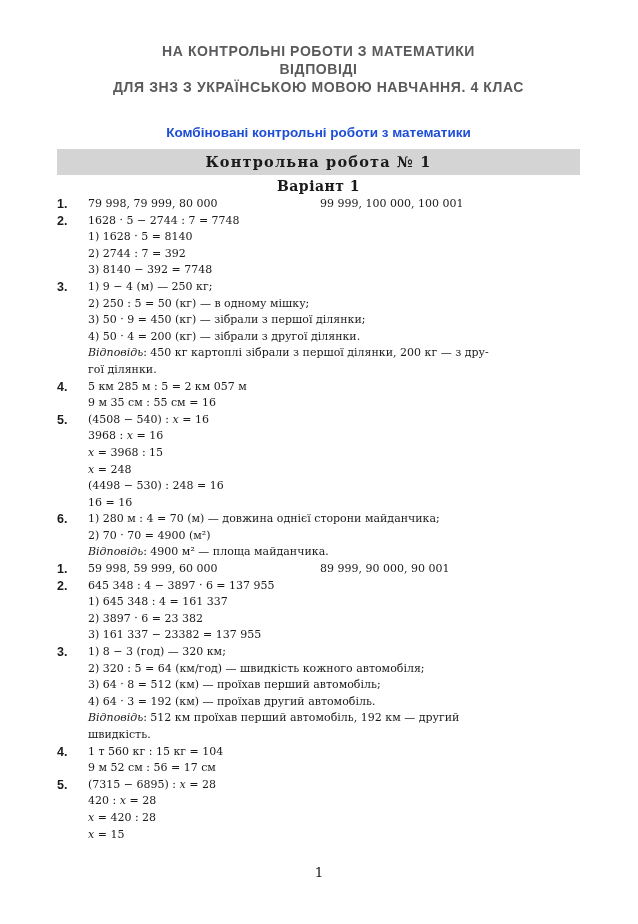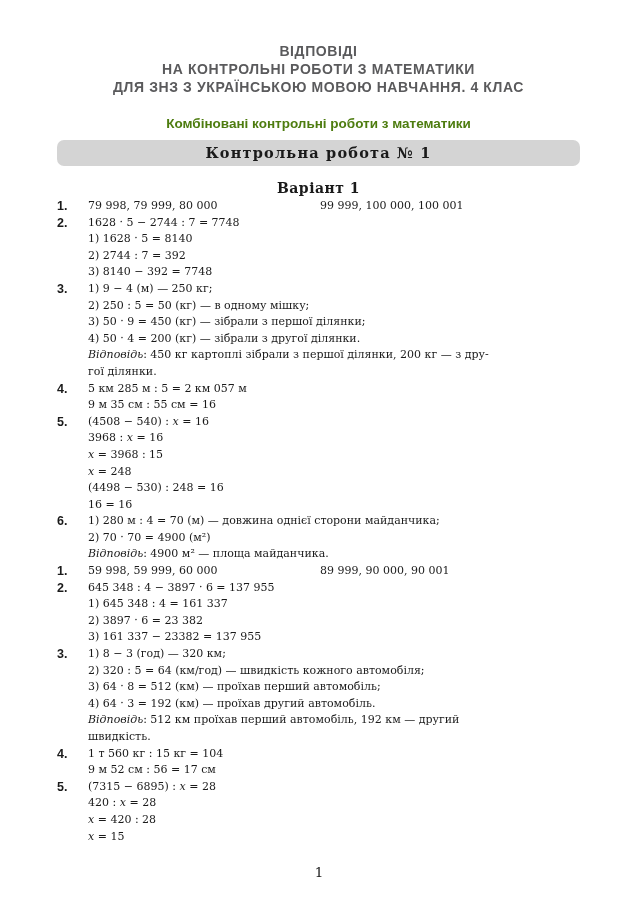--- a/index.html
+++ b/index.html
@@ -17,48 +17,47 @@
   .doc-title {
     text-align: center;
     font-family: "Liberation Sans", sans-serif;
     font-weight: bold;
     font-size: 14px;
     line-height: 18px;
     letter-spacing: 0.6px;
     color: #5a5a5c;
   }
   .subtitle {
-    margin-top: 19px;
+    margin-top: 28px;
     text-align: center;
     font-family: "Liberation Sans", sans-serif;
     font-weight: bold;
     font-size: 13.5px;
     line-height: 17px;
-    color: #4d7c0f;
+    color: #1d4ed8;
   }
   .section-bar {
     margin-top: 8px;
     background: #d4d4d4;
     text-align: center;
     font-weight: bold;
     font-size: 14.5px;
     line-height: 18px;
     letter-spacing: 1.2px;
     padding: 4px 0 4px 0;
     color: #1a1a1a;
-    border-radius: 7px;
   }
   .content { margin-top: 2px; }
   .variant-heading {
     text-align: center;
     font-weight: bold;
     font-size: 14px;
     line-height: 17px;
     letter-spacing: 0.5px;
-    margin: 14px 0 1px 0;
+    margin: 3px 0 1px 0;
   }
   .item { display: flex; }
   .item-num {
     flex: 0 0 31px;
     font-family: "Liberation Sans", sans-serif;
     font-weight: bold;
     font-size: 12.5px;
     line-height: 16.6px;
   }
   .item-body {
@@ -79,22 +78,22 @@
     text-align: center;
     font-size: 13.5px;
     color: #1a1a1a;
   }
 </style>
 </head>
 <body>
 
 <div class="page">
   <div class="doc-title">
+    <div>НА КОНТРОЛЬНІ РОБОТИ З МАТЕМАТИКИ</div>
     <div>ВІДПОВІДІ</div>
-    <div>НА КОНТРОЛЬНІ РОБОТИ З МАТЕМАТИКИ</div>
     <div>ДЛЯ ЗНЗ З УКРАЇНСЬКОЮ МОВОЮ НАВЧАННЯ. 4 КЛАС</div>
   </div>
   <div class="subtitle">Комбіновані контрольні роботи з математики</div>
   <div class="section-bar">Контрольна робота № 1</div>
   <div class="content">
       <div class="variant-heading">Варіант 1</div>
       <div class="item">
         <div class="item-num">1.</div>
         <div class="item-body">
           <div class="line cols"><span class="col-left">79 998, 79 999, 80 000</span><span class="col-right">99 999, 100 000, 100 001</span></div>

